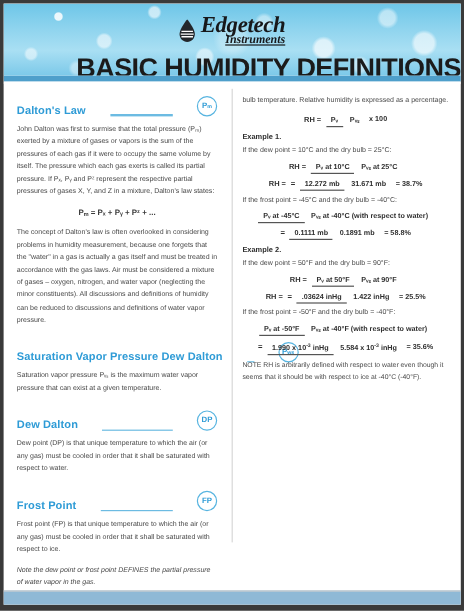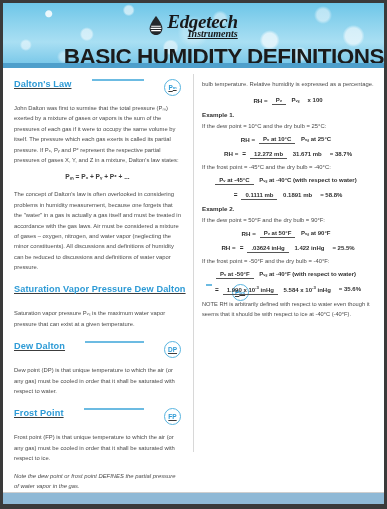--- a/index.html
+++ b/index.html
@@ -87,25 +87,24 @@
   .col-right { width:193px; padding:0 10px 0 11px; }
   .vdivider {
     position:absolute;
     left:190px; top:4px;
     width:1px; height:378px;
     background:#d8d8d8;
   }
 
   
   .sec-head {
-    display:flex; align-items:flex-start;
+    display:flex; align-items:flex-end;
     gap:16px;
     margin:0 0 6px 0;
     height:18px;
-    text-decoration:underline;
   }
   .sec-title {
     font-size:9.2px;
     font-weight:bold;
     color:#2e9bd6;
     white-space:nowrap;
     letter-spacing:.1px;
   }
   .sec-line {
     flex:1 1 auto;

